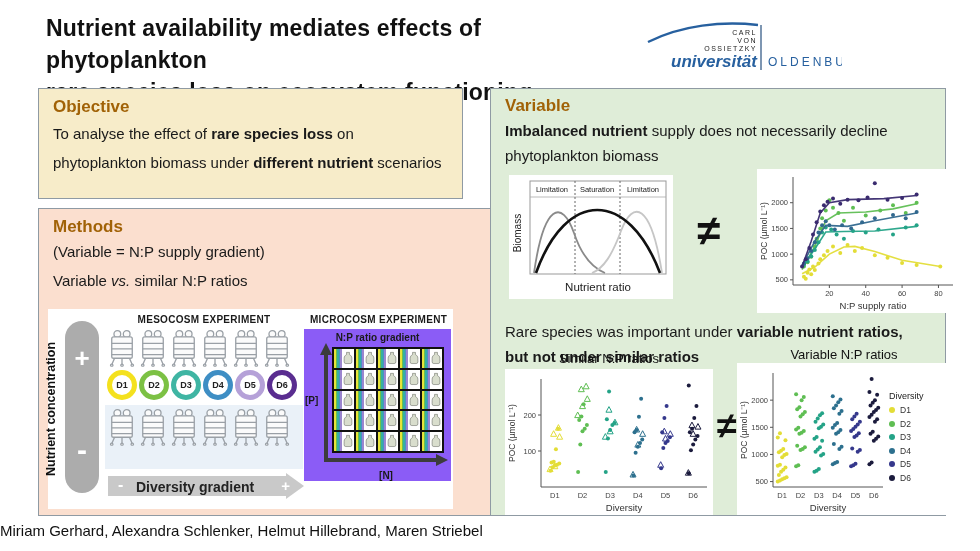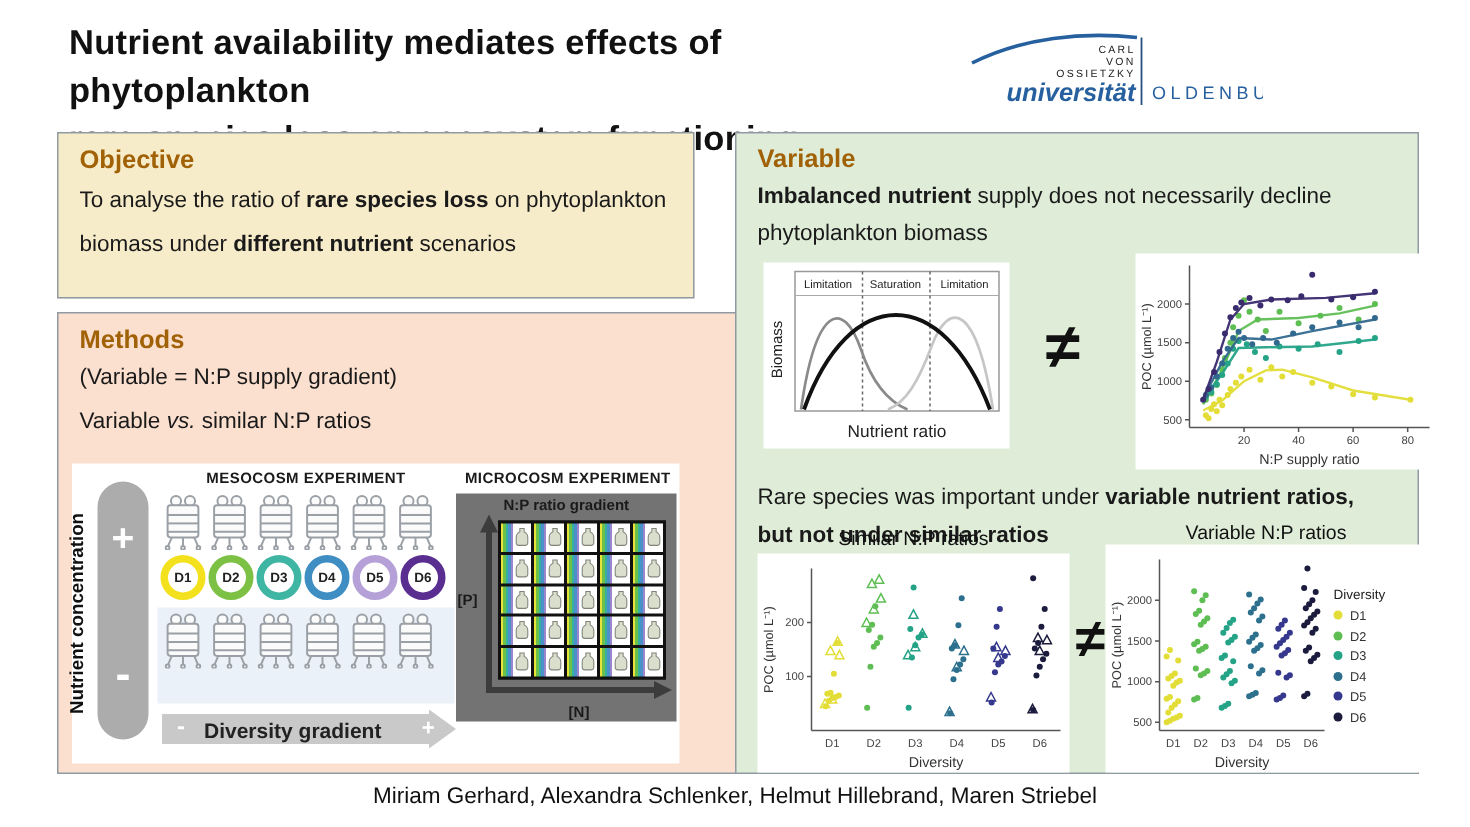--- a/index.html
+++ b/index.html
@@ -36,21 +36,21 @@
   .row1 { top:20px; } .row2 { top:99px; }
   .bluestrip { position:absolute; left:57px; top:96px; width:198px; height:64px; background:#EAF1F8; }
   .dcircles { position:absolute; left:59px; top:61px; display:flex; gap:2px; }
   .dring { width:30px; height:30px; border-radius:50%; border:5px solid #000; background:#fff; display:flex; align-items:center; justify-content:center; font-size:9px; font-weight:bold; color:#222; }
   .divarrow { position:absolute; left:60px; top:164px; width:196px; height:26px; }
   .divarrow .bar { position:absolute; left:0; top:3px; width:178px; height:20px; background:#C9C9C9; }
   .divarrow .head { position:absolute; right:0; top:0; width:0; height:0; border-top:13px solid transparent; border-bottom:13px solid transparent; border-left:18px solid #C9C9C9; }
   .divarrow .minus { position:absolute; left:10px; top:3px; color:#fff; font-weight:bold; font-size:16px; }
   .divarrow .lbl { position:absolute; left:28px; top:6px; font-size:14px; font-weight:bold; color:#222; }
   .divarrow .plus { position:absolute; right:14px; top:4px; color:#fff; font-weight:bold; font-size:15px; }
-  .micro-panel { position:absolute; left:256px; top:20px; width:147px; height:152px; background:#737373; }
+  .micro-panel { position:absolute; left:256px; top:20px; width:147px; height:152px; background:#8b5cf6; }
   .np-grad { position:absolute; left:0; top:3px; width:100%; text-align:center; font-size:10px; font-weight:bold; }
   .p-axis { position:absolute; left:1px; top:66px; font-size:10px; font-weight:bold; }
   .n-axis { position:absolute; left:26px; bottom:0px; width:112px; text-align:center; font-size:10px; font-weight:bold; }
   .micro-grid { position:absolute; left:28px; top:18px; width:112px; height:106px; background:#111; border:2px solid #111; display:grid; grid-template-columns:repeat(5,1fr); grid-template-rows:repeat(5,1fr); gap:2px; }
   .mcell { position:relative; background:#fff; }
   .mcell svg { position:absolute; right:1px; top:2px; width:10px; height:14px; }
   .axes-overlay { position:absolute; left:0; top:0; pointer-events:none; }
 
   
   .figrow1 { position:absolute; left:14px; top:80px; width:428px; height:152px; }
@@ -64,21 +64,21 @@
   .st-right { left:246px; top:0px; width:214px; }
   .strip-left-box { position:absolute; left:14px; top:22px; width:208px; height:146px; background:#fff; }
   .neq2 { left:226px; top:58px; font-size:36px; }
   .strip-right-box { position:absolute; left:246px; top:16px; width:214px; height:152px; background:#fff; display:flex; }
   .legend { padding-top:28px; width:60px; }
   .legend .lt { font-size:9px; color:#222; margin-bottom:4px; }
   .legend .li { display:flex; align-items:center; gap:5px; font-size:8.5px; color:#333; margin-bottom:3.5px; }
   .legend .dot { width:6px; height:6px; border-radius:50%; flex:0 0 auto; }
 
   svg text { font-family:"Liberation Sans", sans-serif; }
-  .authors { position:absolute; left:0; top:522px; width:980px; text-align:center; font-size:15px; color:#111; }
+  .authors { position:absolute; left:0; top:522px; width:980px; text-align:left; font-size:15px; color:#111; }
 </style>
 </head>
 <body>
 
 <svg width="0" height="0" style="position:absolute">
   <defs>
     <symbol id="tank" viewBox="0 0 30 40">
       <g stroke="#9aa0a6" stroke-width="1.4" fill="#fbfbfb">
         <circle cx="10" cy="5" r="3.6"></circle>
           <circle cx="20" cy="5" r="3.6"></circle>
@@ -115,21 +115,21 @@
       <text x="115" y="25" text-anchor="end" font-size="7" letter-spacing="1.5" fill="#222">VON</text>
       <text x="115" y="33" text-anchor="end" font-size="7" letter-spacing="1.5" fill="#222">OSSIETZKY</text>
       <text x="115" y="49" text-anchor="end" font-size="17" font-style="italic" font-weight="bold" fill="#27609F">universität</text>
       <text x="126" y="48" font-size="12" letter-spacing="3" fill="#27609F">OLDENBURG</text>
     </svg>
   </div>
 
 
   <section class="box objective">
     <h2>Objective</h2>
-    <p><span>To analyse the ratio of </span><span class="b">rare species loss</span><span> on phytoplankton biomass under </span><span class="b">different nutrient</span><span> scenarios</span></p>
+    <p><span>To analyse the effect of </span><span class="b">rare species loss</span><span> on phytoplankton biomass under </span><span class="b">different nutrient</span><span> scenarios</span></p>
   </section>
 
   <section class="box methods">
     <h2>Methods</h2>
     <p class="mline">(Variable = N:P supply gradient)</p>
     <p class="mline"><span>Variable </span><span class="i">vs.</span><span> similar N:P ratios</span></p>
 
     <div class="mfig">
       <div class="rotlabel">Nutrient concentration</div>
       <div class="graybar">

